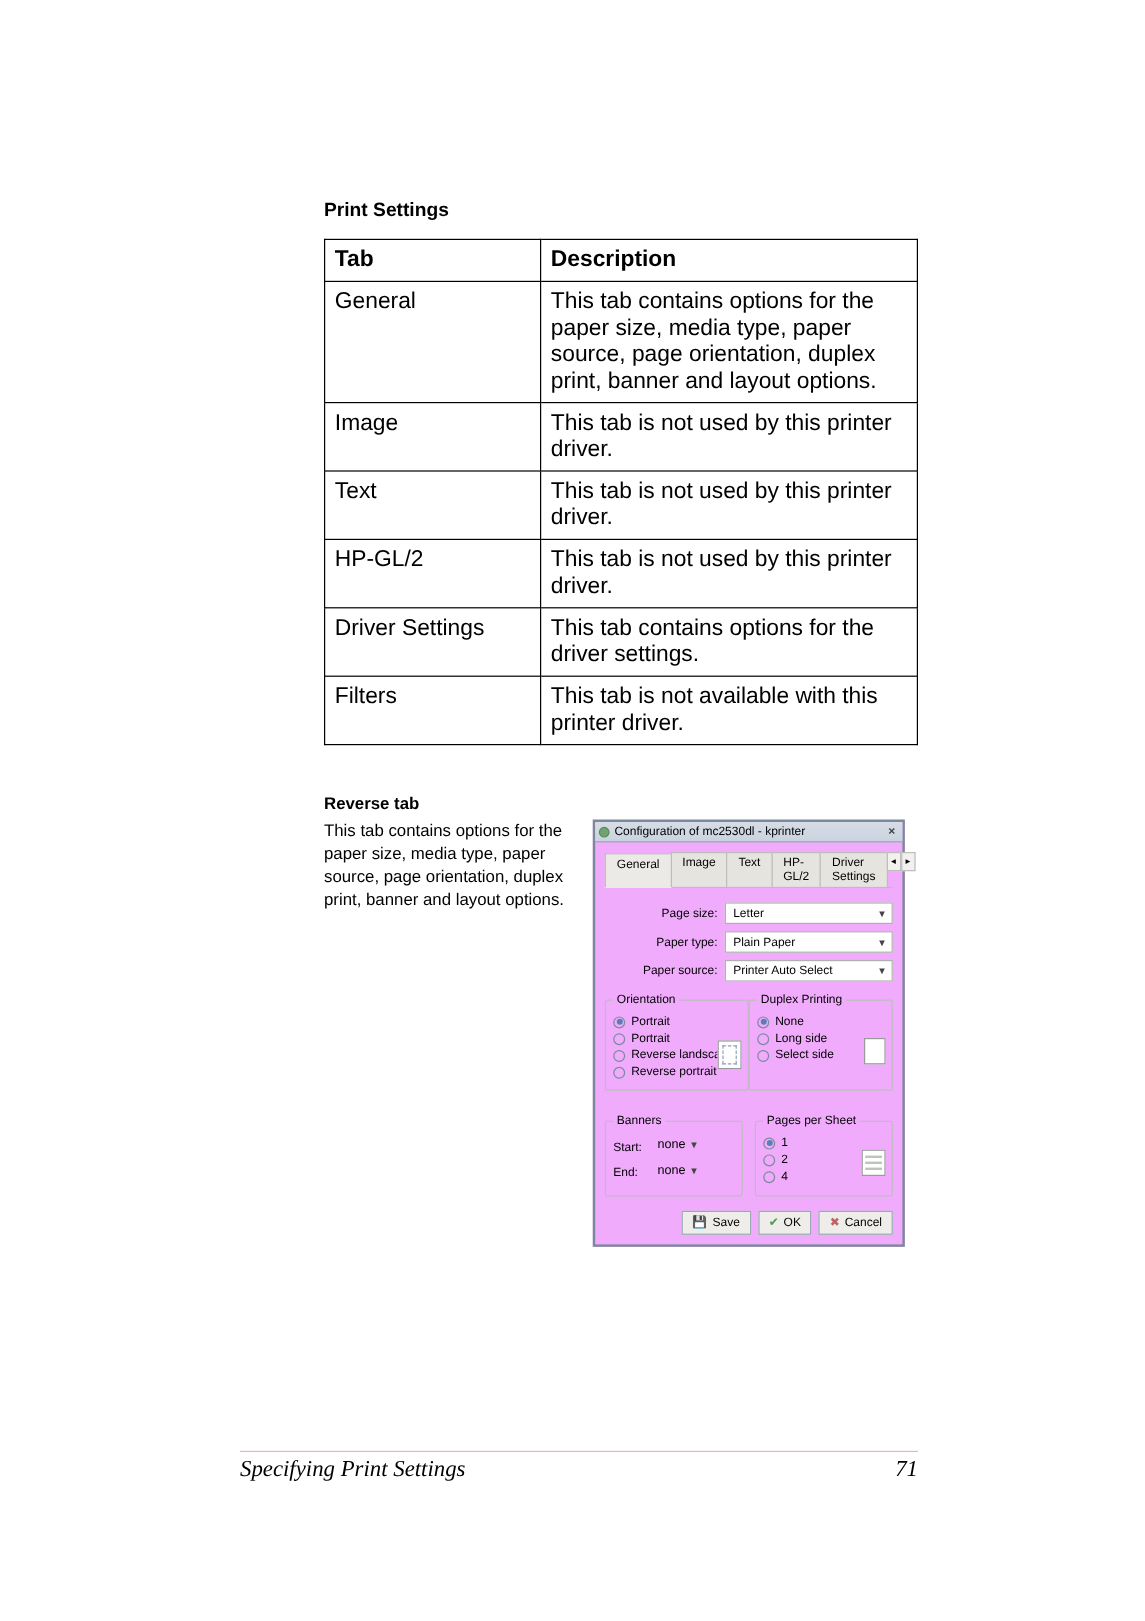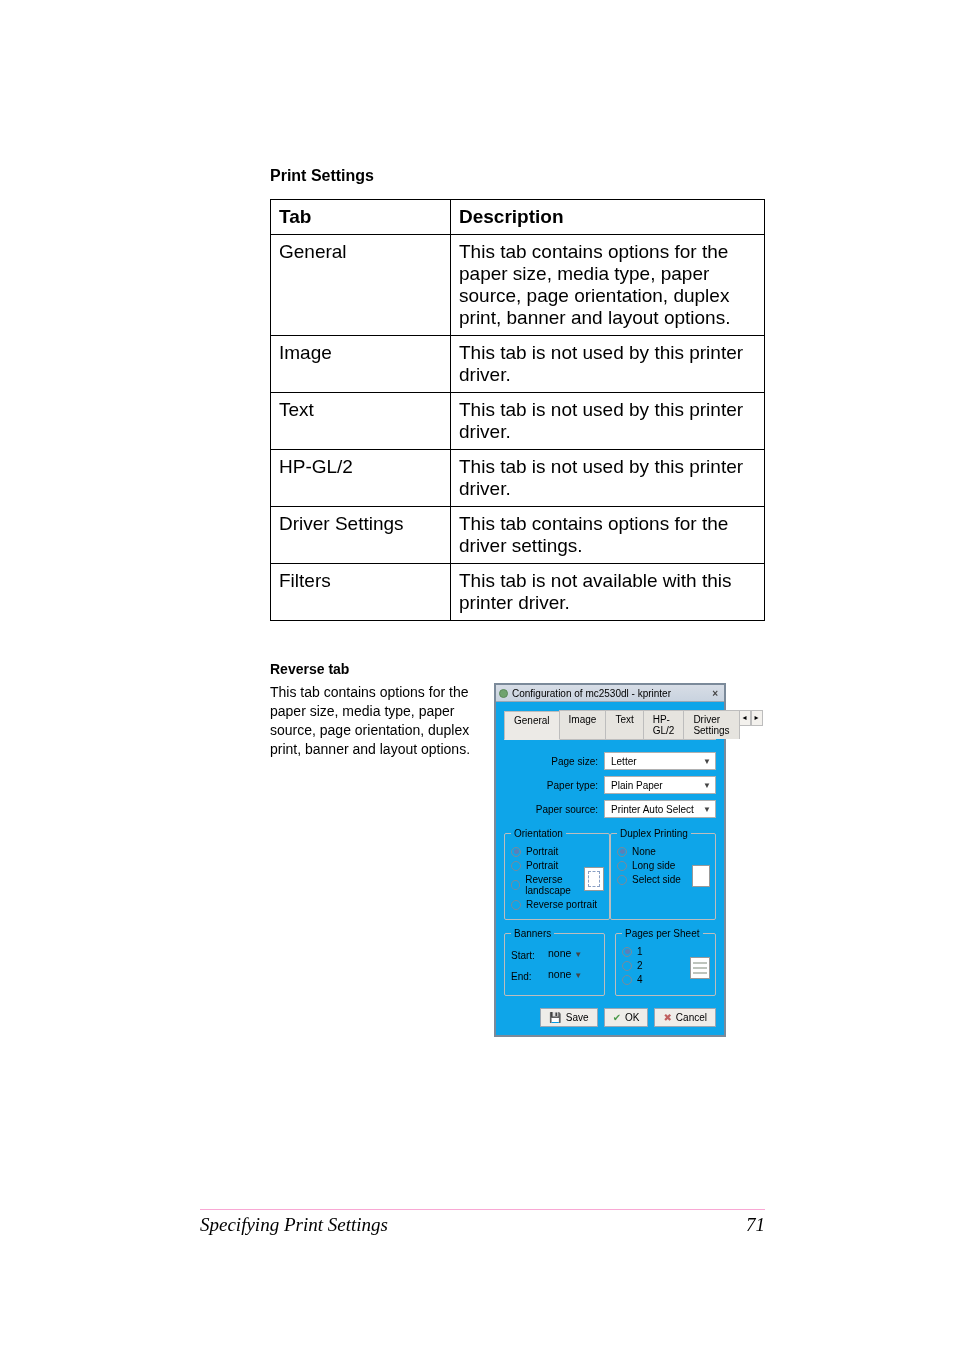--- a/index.html
+++ b/index.html
@@ -52,23 +52,23 @@
     gap: 12px;
   }
   .text-col {
     flex: 0 0 212px;
     font-size: 14px;
     line-height: 1.35;
   }
 
   
   .dialog {
-    width: 232px;
+    width: 260px;
     border: 2px solid #7b8a9a;
-    background: #0ea5e9;
+    background: #f0abfc;
     font-size: 10.5px;
   }
   .dialog-title {
     display: flex;
     align-items: center;
     background: linear-gradient(#d7dde6,#c9d3df);
     border-bottom: 1px solid #9aa7b4;
     height: 17px;
     padding: 0 3px;
     font-size: 10px;
@@ -144,21 +144,21 @@
   fieldset {
     border: 1px solid #bdbdbd;
     border-radius: 2px;
     padding: 4px 6px 6px 6px;
     margin: 0;
   }
   legend { font-size: 10px; padding: 0 3px; }
 
   .mid-row {
     display: flex;
-    margin: 10px 0 8px 0;
+    margin: 10px 0 20px 0;
   }
   .mid-row fieldset { flex: 1; }
 
   .radio {
     display: flex;
     align-items: center;
     gap: 5px;
     font-size: 10px;
     margin: 3px 0;
   }

